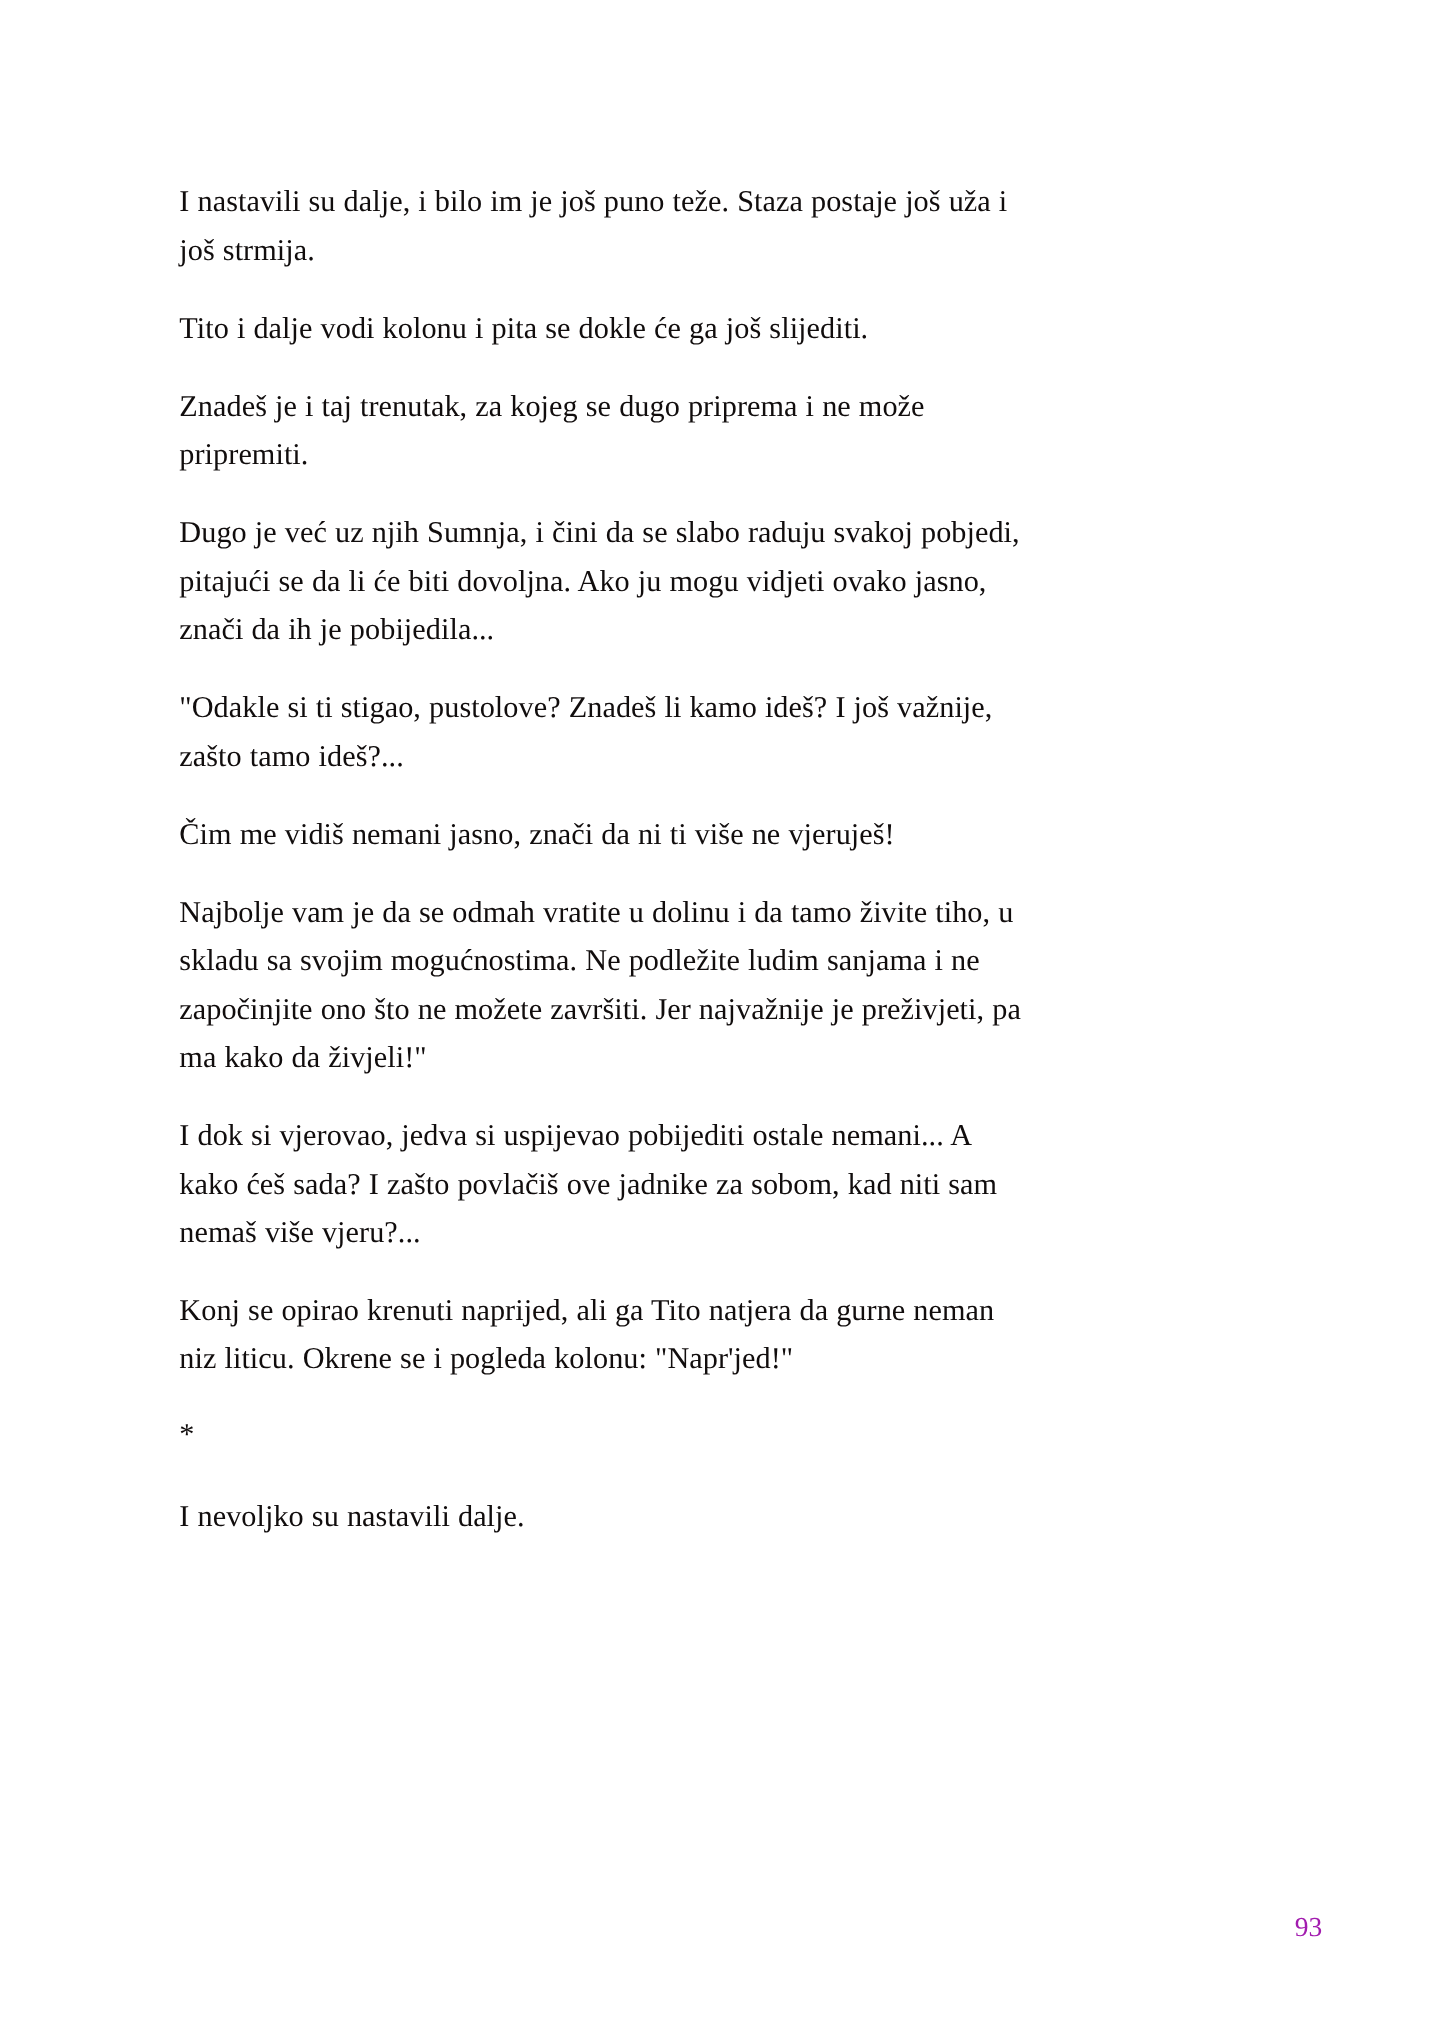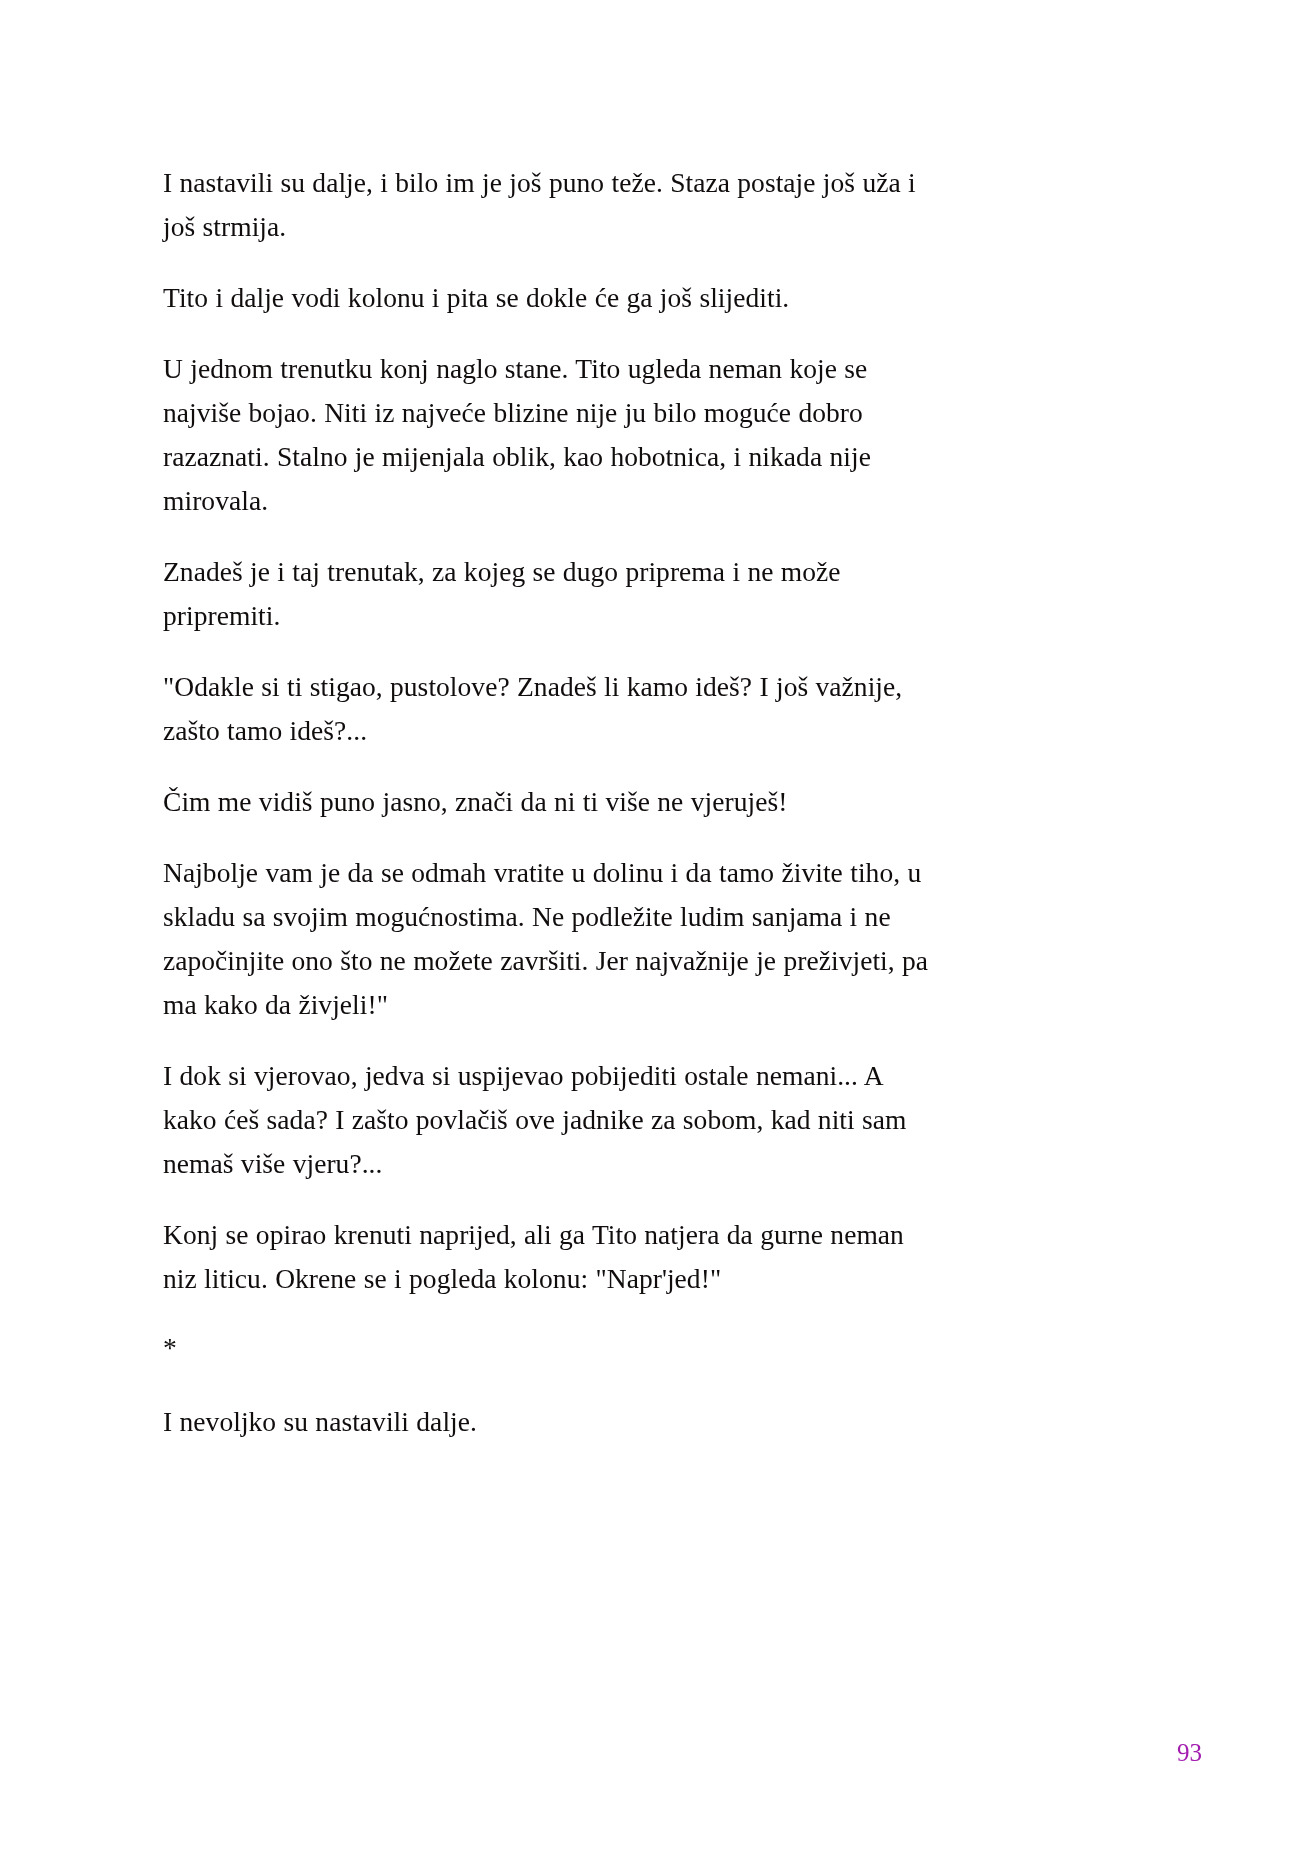--- a/index.html
+++ b/index.html
@@ -51,28 +51,28 @@
 <body>
 
 <div class="page">
 
   <div class="text-column">
 
     <p class="para">I nastavili su dalje, i bilo im je još puno teže. Staza postaje još uža i još strmija.</p>
 
     <p class="para">Tito i dalje vodi kolonu i pita se dokle će ga još slijediti.</p>
 
-    <p class="para">U jednom trenutku konj naglo stane. Tito ugleda neman koje se najviše bojao. Niti iz najveće blizine nije ju bilo moguće dobro razaznati. Stalno je mijenjala oblik, kao hobotnica, i nikada nije mirovala.</p>
 
     <p class="para">Znadeš je i taj trenutak, za kojeg se dugo priprema i ne može pripremiti.</p>
 
+    <p class="para">Dugo je već uz njih Sumnja, i čini da se slabo raduju svakoj pobjedi, pitajući se da li će biti dovoljna. Ako ju mogu vidjeti ovako jasno, znači da ih je pobijedila...</p>
 
     <p class="para">"Odakle si ti stigao, pustolove? Znadeš li kamo ideš? I još važnije, zašto tamo ideš?...</p>
 
-    <p class="para">Čim me vidiš puno jasno, znači da ni ti više ne vjeruješ!</p>
+    <p class="para">Čim me vidiš nemani jasno, znači da ni ti više ne vjeruješ!</p>
 
     <p class="para">Najbolje vam je da se odmah vratite u dolinu i da tamo živite tiho, u skladu sa svojim mogućnostima. Ne podležite ludim sanjama i ne započinjite ono što ne možete završiti. Jer najvažnije je preživjeti, pa ma kako da živjeli!"</p>
 
     <p class="para">I dok si vjerovao, jedva si uspijevao pobijediti ostale nemani... A kako ćeš sada? I zašto povlačiš ove jadnike za sobom, kad niti sam nemaš više vjeru?...</p>
 
     <p class="para">Konj se opirao krenuti naprijed, ali ga Tito natjera da gurne neman niz liticu. Okrene se i pogleda kolonu: "Napr'jed!"</p>
 
     <p class="para divider">*</p>
 
     <p class="para">I nevoljko su nastavili dalje.</p>

